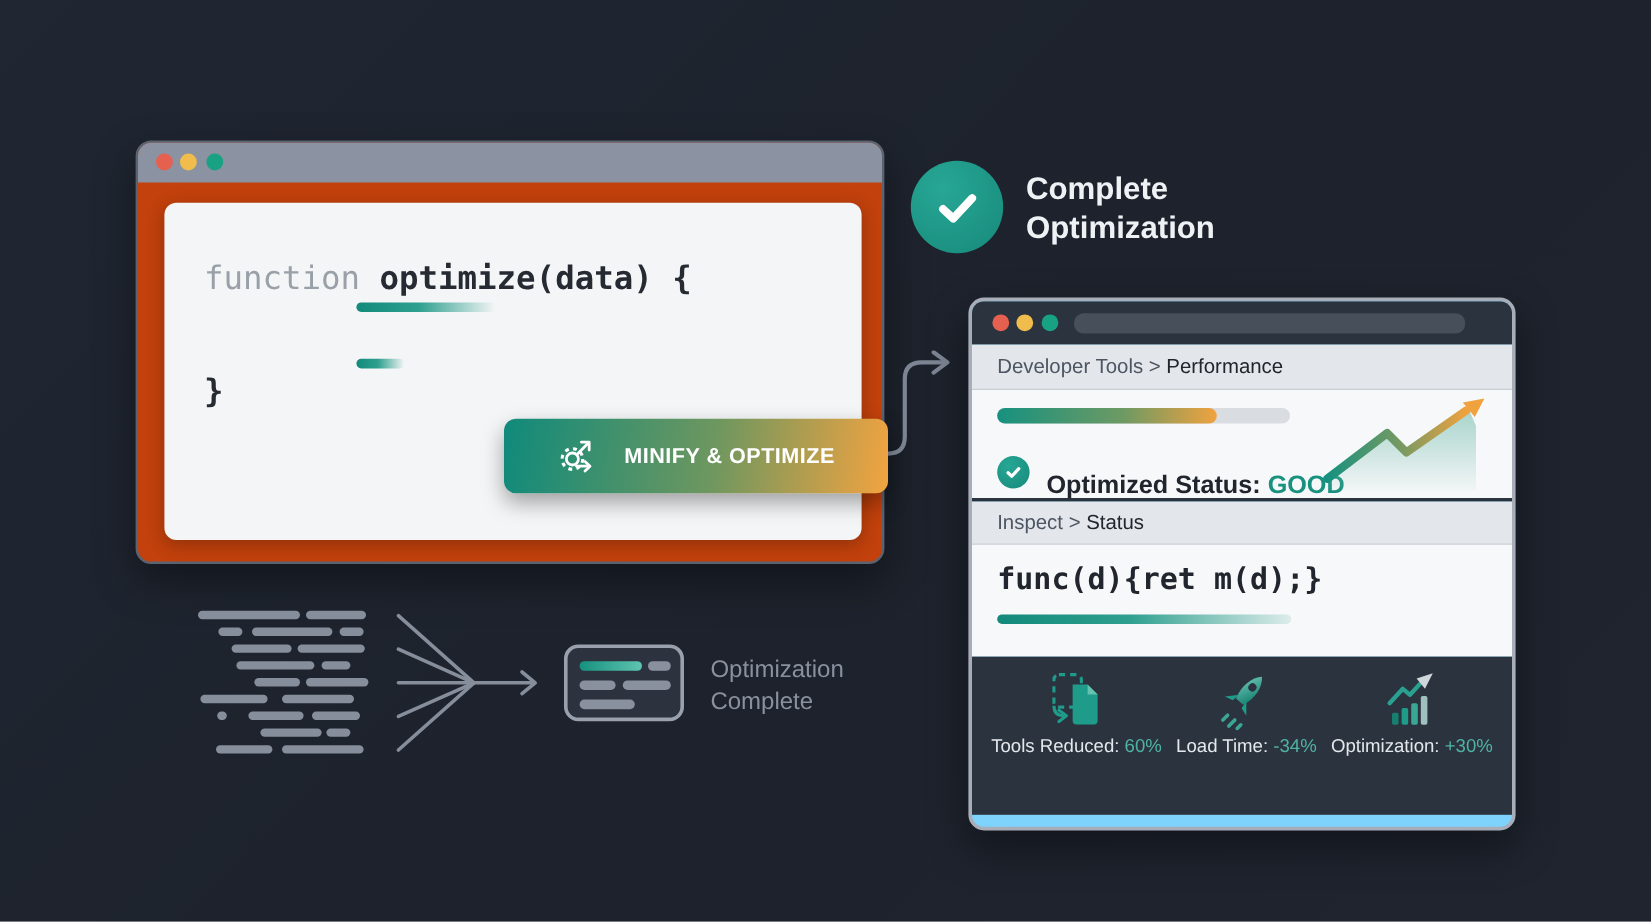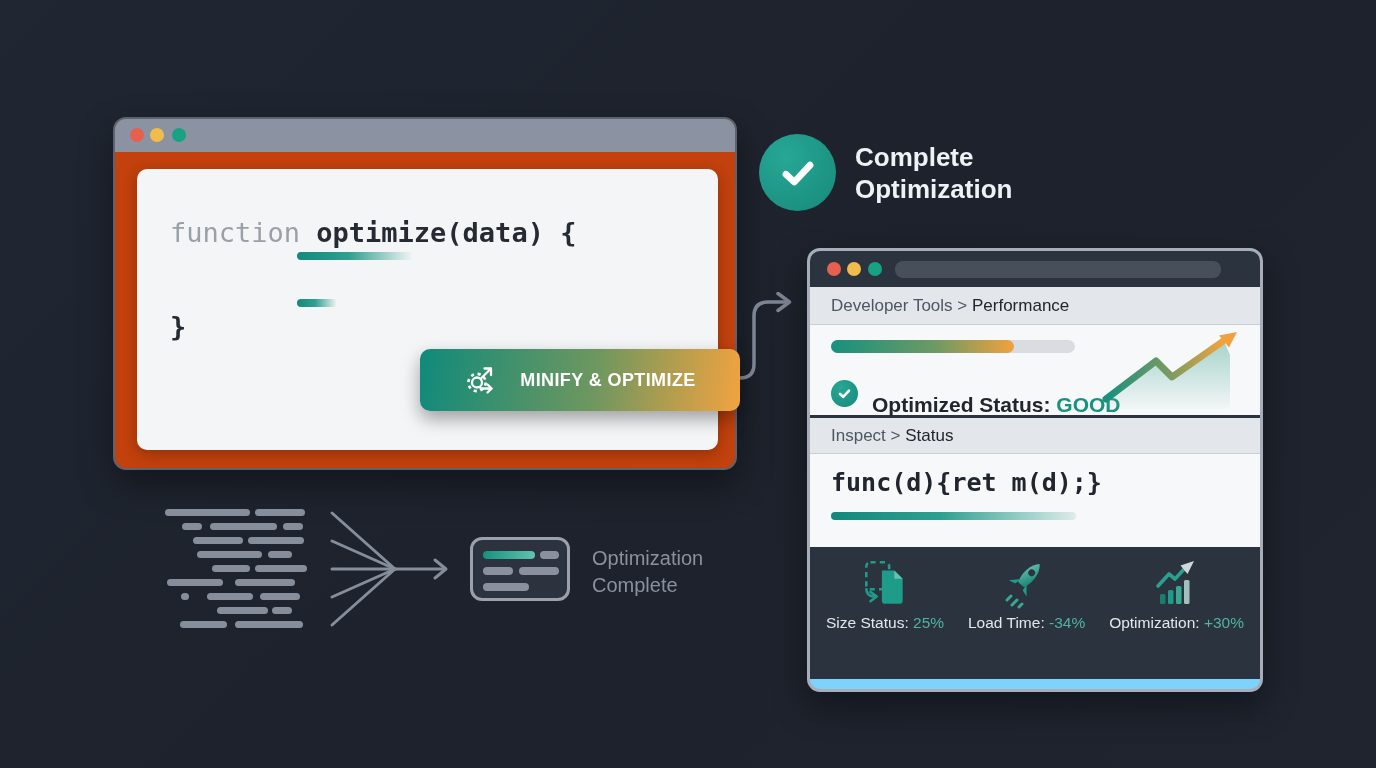--- a/index.html
+++ b/index.html
@@ -230,21 +230,21 @@
 
   <div class="stats-footer">
     <div class="stat">
       <svg width="48" height="52" viewBox="0 0 46 50">
         <rect x="5" y="5" width="22" height="26" rx="4" fill="none" stroke="#1f9b8a" stroke-width="2.5" stroke-dasharray="5 4"></rect>
         <path d="M5 30 q0 8 8 8" fill="none" stroke="#1f9b8a" stroke-width="2.5"></path>
         <path d="M9 33.5 L15 38 L9 42.5" fill="none" stroke="#1f9b8a" stroke-width="2.5" stroke-linejoin="round" stroke-linecap="round"></path>
         <path d="M20 13 h12 l8 8 v21 a3 3 0 0 1 -3 3 h-14 a3 3 0 0 1 -3 -3 z" fill="#1f9b8a"></path>
         <path d="M32 13 v8 h8 z" fill="#63c2b0"></path>
       </svg>
-      <span class="stat-label"><span>Size Status: </span><span class="stat-value">25%</span></span>
+      <span class="stat-label"><span>Tools Reduced: </span><span class="stat-value">60%</span></span>
     </div>
     <div class="stat">
       <svg width="50" height="52" viewBox="0 0 50 50">
         <defs>
             <linearGradient id="rkt" x1="0" y1="0" x2="1" y2="1">
               <stop offset="0" stop-color="#6cc6b4"></stop>
               <stop offset="1" stop-color="#147f70"></stop>
             </linearGradient>
           </defs>
         <g transform="rotate(42 25 20)">

